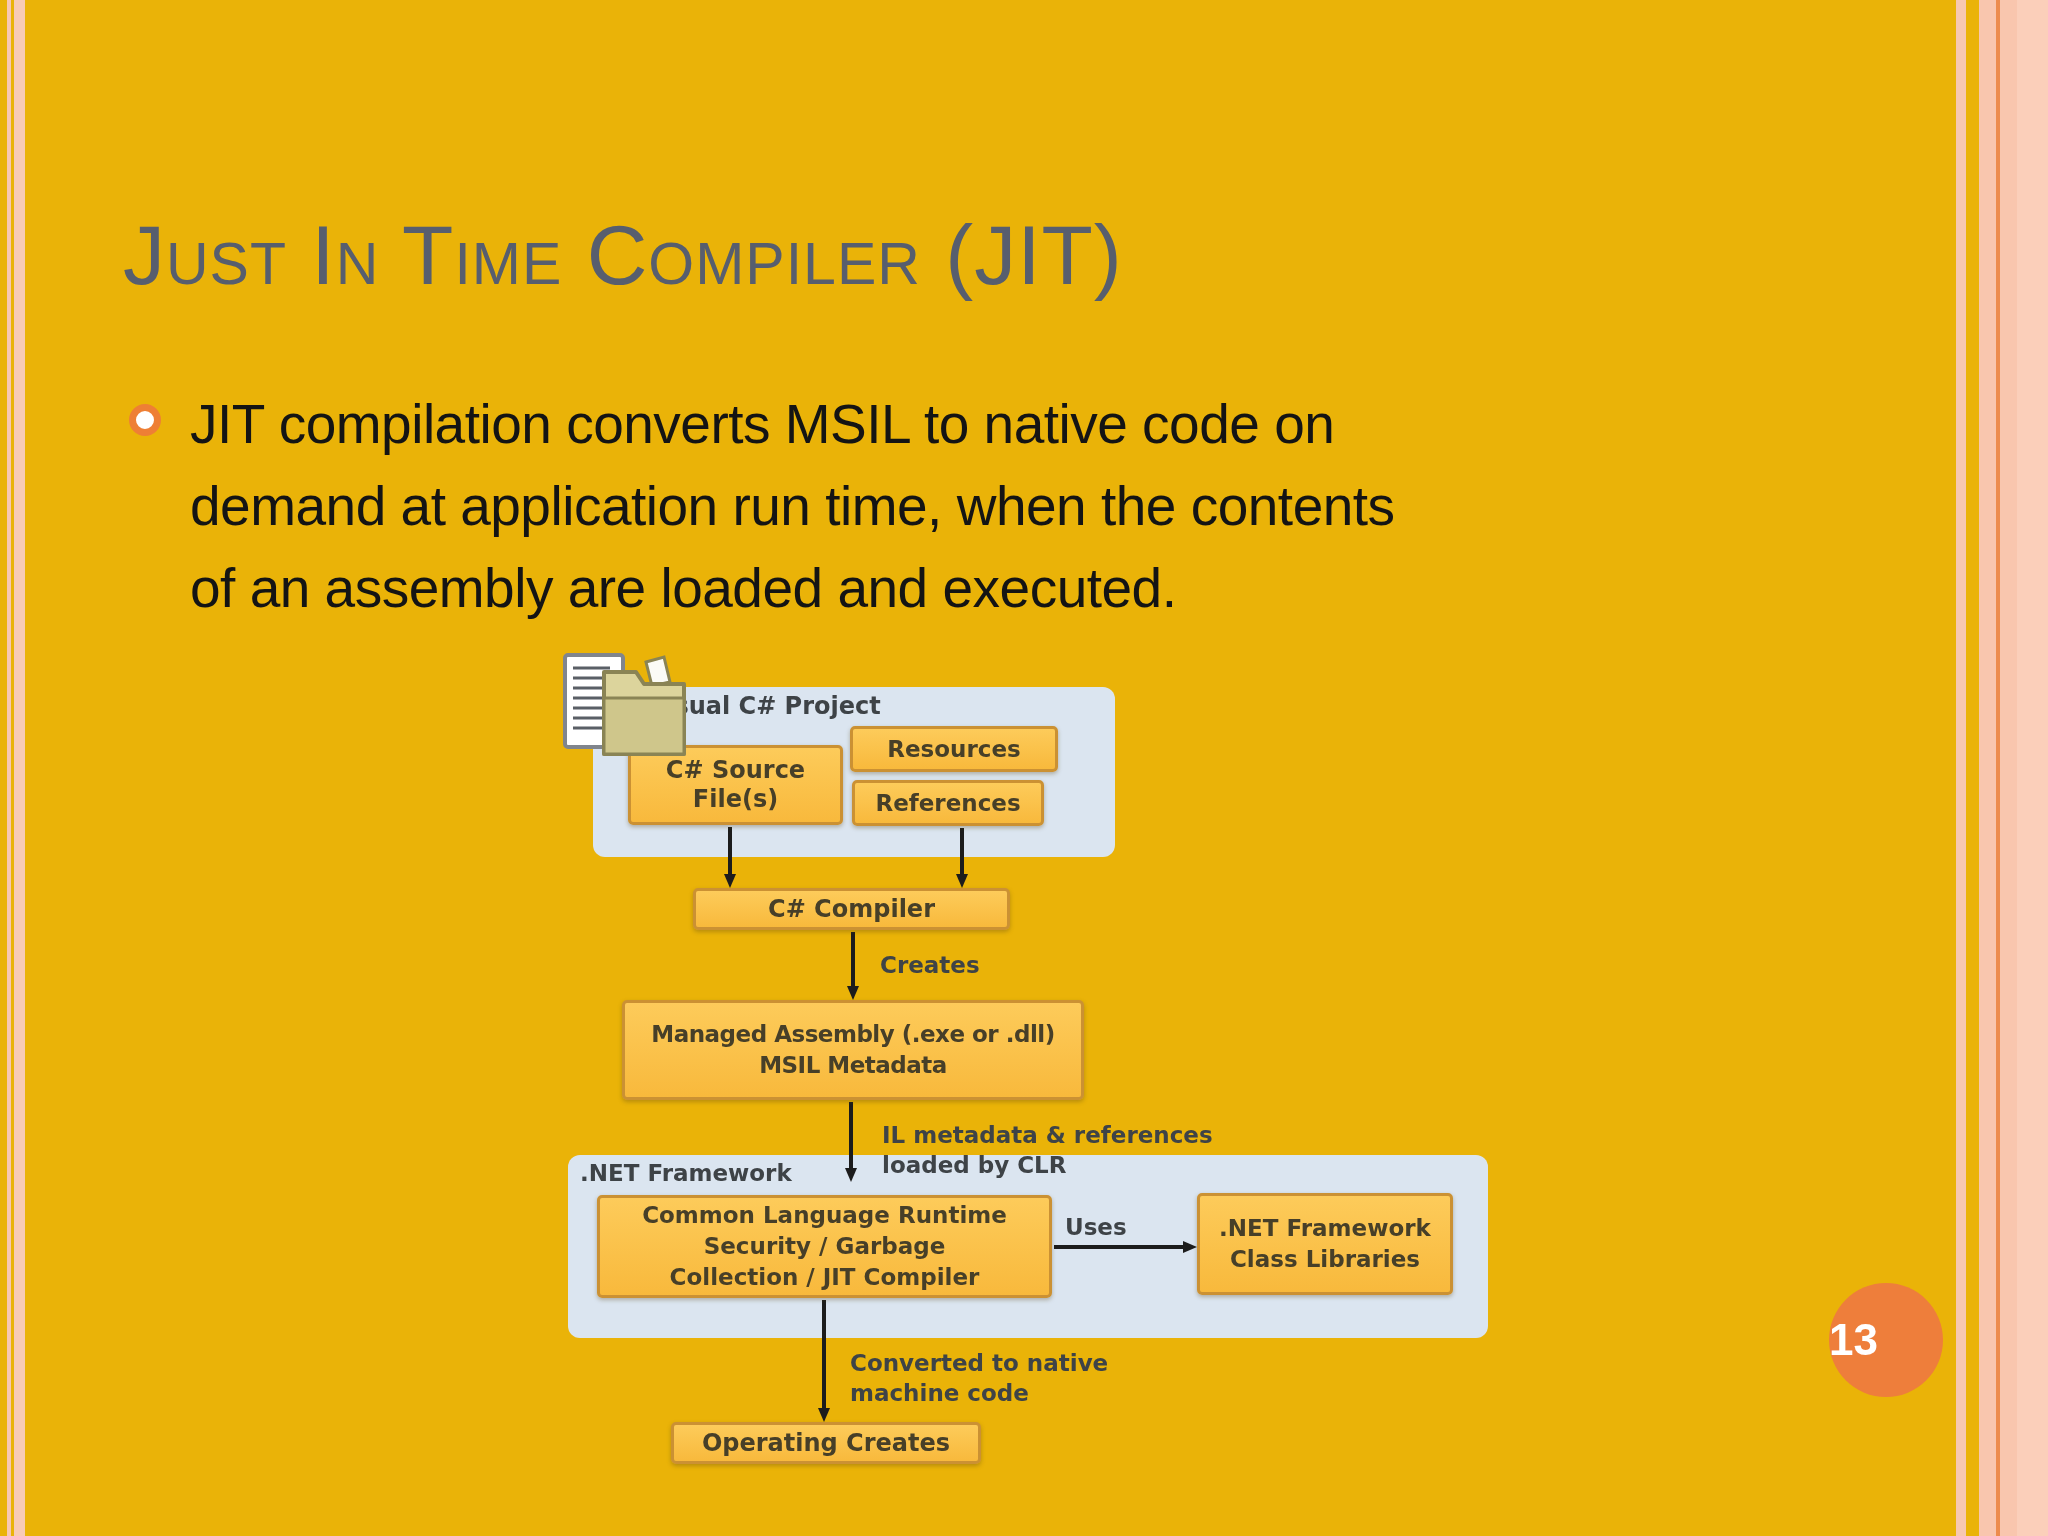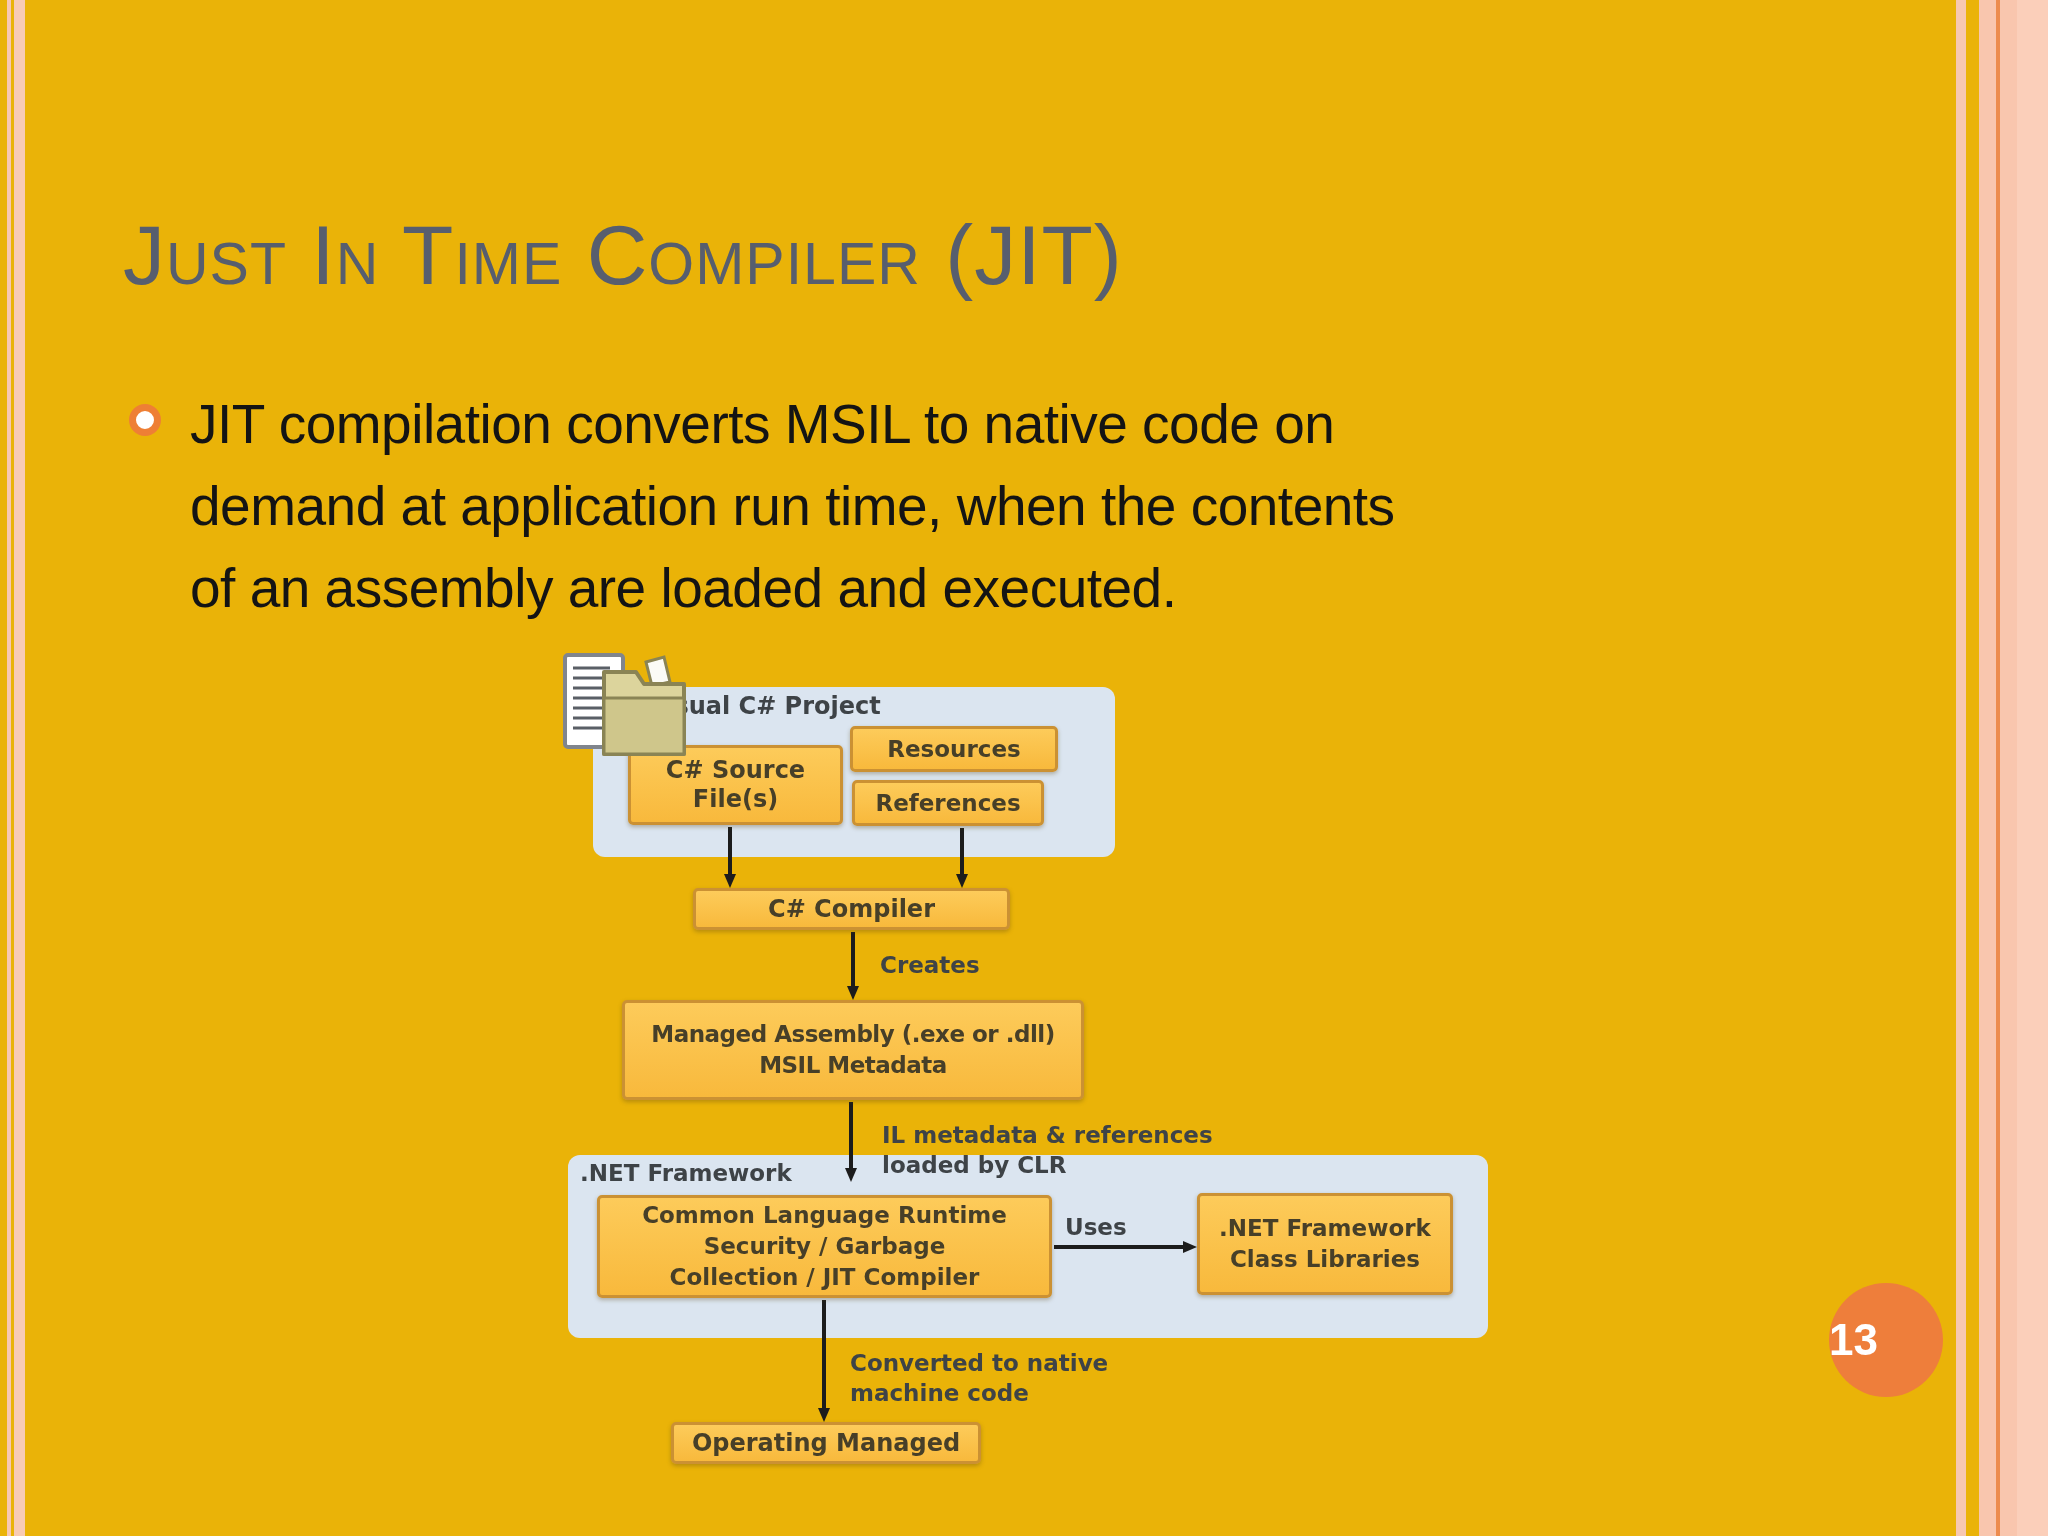--- a/index.html
+++ b/index.html
@@ -159,20 +159,20 @@
     <div class="obox b-fcl">
       <div>.NET Framework</div>
       <div>Class Libraries</div>
     </div>
 
     <div class="alabel l-converted">
       <div>Converted to native</div>
       <div>machine code</div>
     </div>
 
-    <div class="obox b-os">Operating Managed</div>
+    <div class="obox b-os">Operating Creates</div>
   </div>
 
   <div class="page-circle">
     <span>13</span>
   </div>
 
 </div>
 
 </body></html>

